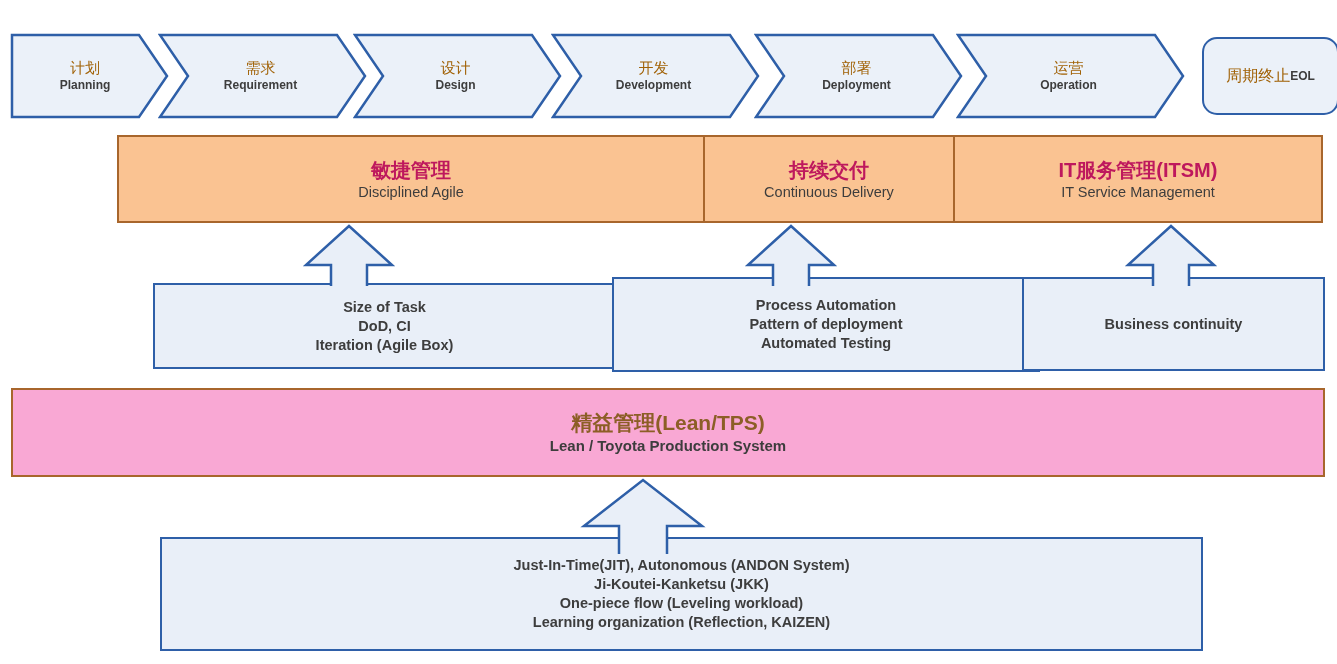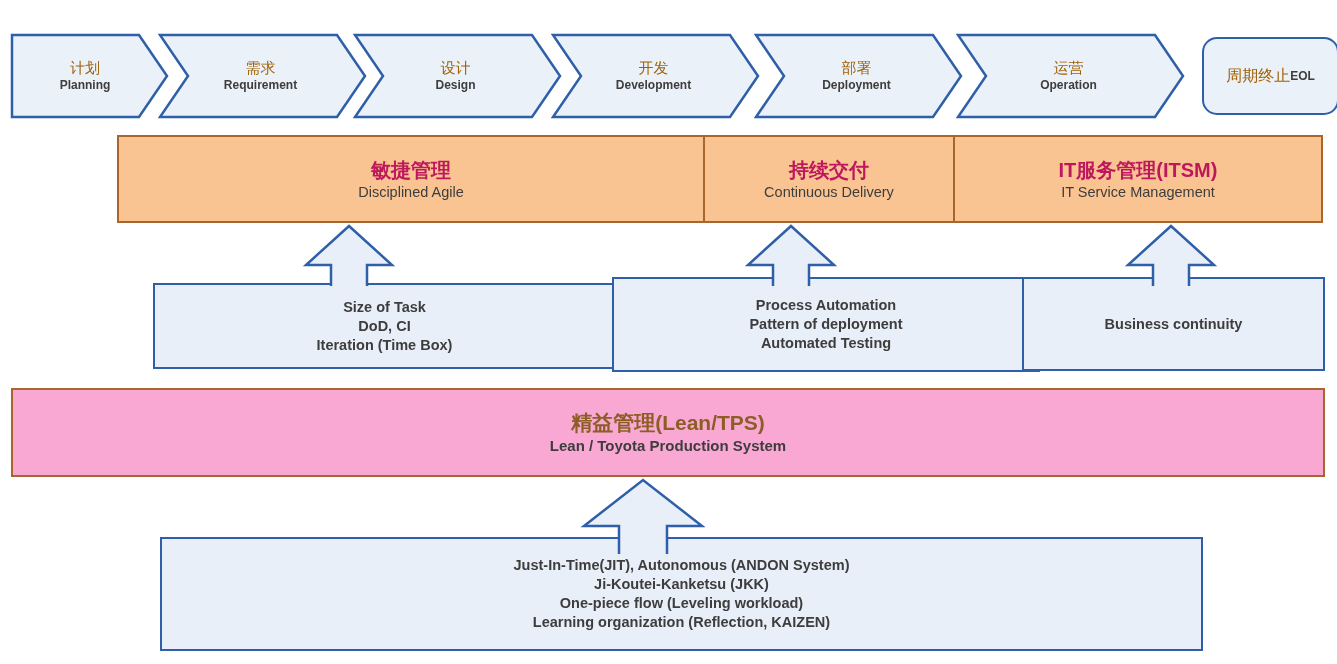--- a/index.html
+++ b/index.html
@@ -113,21 +113,21 @@
     </div>
     <div class="band-seg" style="width:366px">
       <span class="band-zh">IT服务管理(ITSM)</span>
       <span class="band-en">IT Service Management</span>
     </div>
   </div>
 
   <div class="tbox" id="tbox-agile">
     <div>Size of Task</div>
     <div>DoD, CI</div>
-    <div>Iteration (Time Box)</div>
+    <div>Iteration (Agile Box)</div>
   </div>
   <div class="tbox" id="tbox-cd">
     <div>Process Automation</div>
     <div>Pattern of deployment</div>
     <div>Automated Testing</div>
   </div>
   <div class="tbox" id="tbox-itsm">
     <div>Business continuity</div>
   </div>
 

